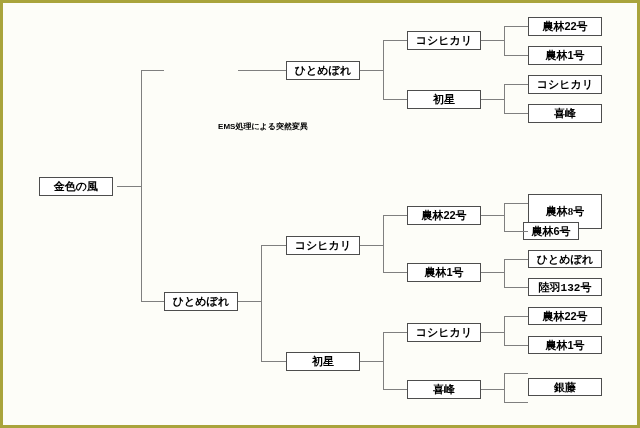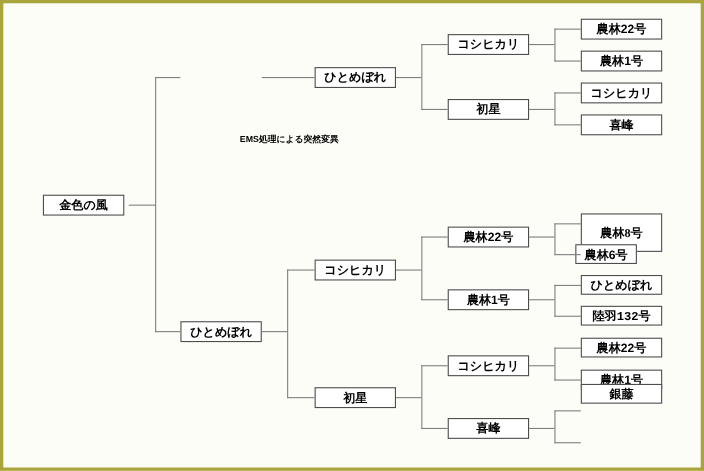--- a/index.html
+++ b/index.html
@@ -73,21 +73,21 @@
   <div class="node" style="left:525px; top:43px; width:74px; height:19px;">農林1号</div>
   <div class="node" style="left:525px; top:72px; width:74px; height:19px;">コシヒカリ</div>
   <div class="node" style="left:525px; top:101px; width:74px; height:19px;">喜峰</div>
 
   <div class="node" style="left:525px; top:191px; width:74px; height:35px;font-family:Liberation Serif, serif;">農林8号</div>
   <div class="node" style="left:520px; top:219px; width:56px; height:18px;">農林6号</div>
   <div class="node" style="left:525px; top:247px; width:74px; height:18px;">ひとめぼれ</div>
   <div class="node" style="left:525px; top:275px; width:74px; height:18px;font-family:Liberation Mono, monospace;">陸羽132号</div>
   <div class="node" style="left:525px; top:304px; width:74px; height:18px;">農林22号</div>
   <div class="node" style="left:525px; top:333px; width:74px; height:18px;">農林1号</div>
-  <div class="node" style="left:525px; top:346px; width:74px; height:18px;">銀藤</div>
+  <div class="node" style="left:525px; top:375px; width:74px; height:18px;">銀藤</div>
 
   <div class="hline" style="left:114px; top:183px; width:24px;"></div>
   <div class="vline" style="left:138px; top:67px; height:232px;"></div>
   <div class="hline" style="left:138px; top:67px; width:23px;"></div>
   <div class="hline" style="left:138px; top:298px; width:23px;"></div>
 
   <div class="hline" style="left:235px; top:67px; width:48px;"></div>
 
   <div class="hline" style="left:357px; top:67px; width:23px;"></div>
   <div class="vline" style="left:380px; top:37px; height:60px;"></div>

